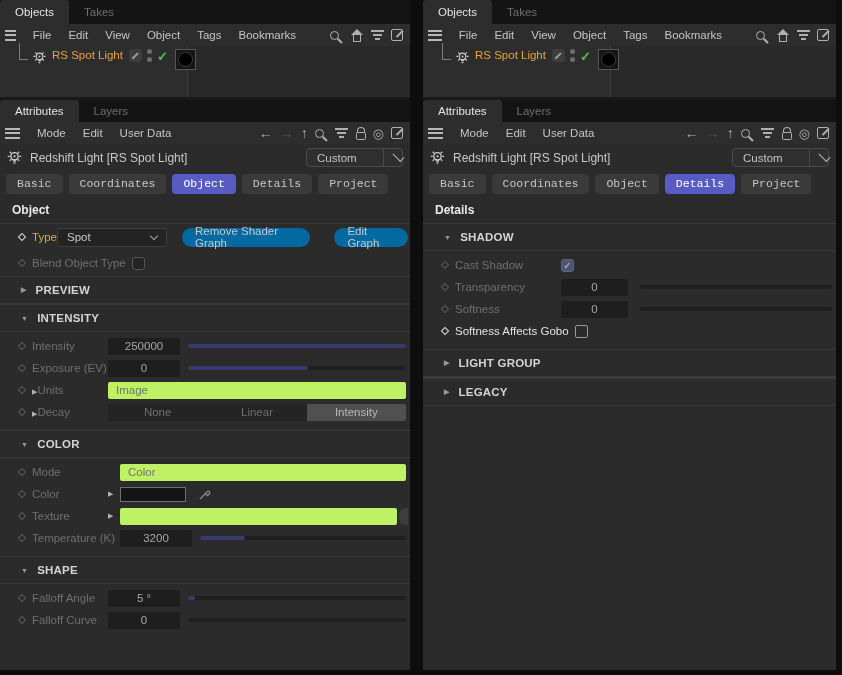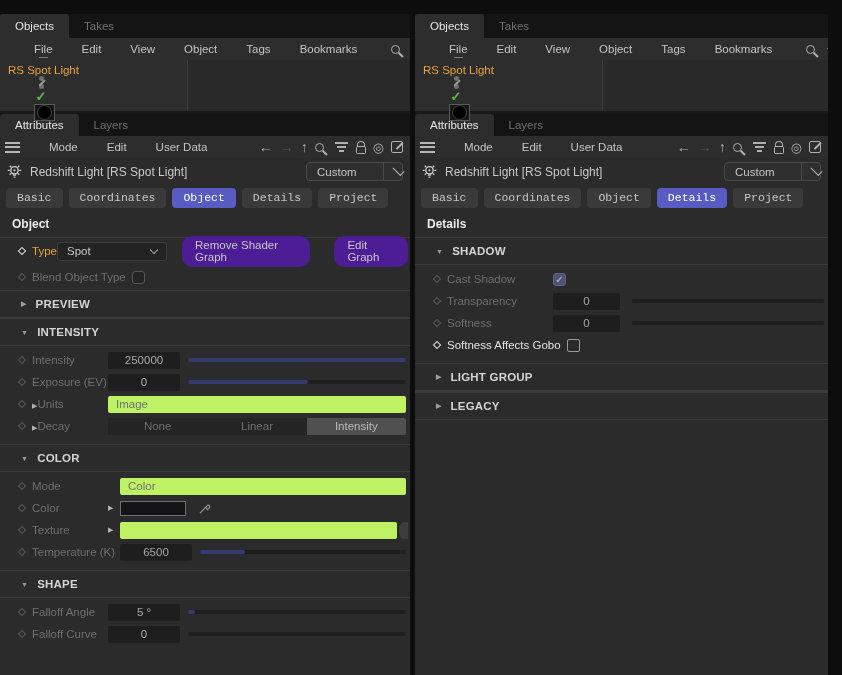--- a/index.html
+++ b/index.html
@@ -1,34 +1,34 @@
 <!DOCTYPE html>
 <html><head>
 <meta charset="utf-8">
 <style>
   * { margin:0; padding:0; box-sizing:border-box; }
   html,body { background:#0d0d0d; }
   .screen {
     width:842px; height:675px; background:#0d0d0d;
-    display:flex; gap:5px; padding:14px 6px 5px 0;
+    display:flex; gap:13px; padding:0 6px 5px 0;
     font-family:"Liberation Sans", sans-serif; font-size:11.5px; color:#c4c4c4;
     overflow:hidden;
   }
   .panel { width:410px; height:670px; background:#2b2b2b; overflow:hidden; display:flex; flex-direction:column; flex:0 0 auto; }
   .panel.right { width:413px; }
 
   
   .tabbar { height:24px; background:#141414; display:flex; align-items:stretch; flex:0 0 auto; }
   .tabbar.am { height:22px; }
   .tab { padding:0 15px; display:flex; align-items:center; color:#6f6f6f; border-radius:3px 3px 0 0; }
   .tab.active { background:#2d2d2d; color:#e4e4e4; }
 
   
   .menubar { height:22px; background:#2d2d2d; display:flex; align-items:center; padding:0 7px 0 5px; gap:17px; flex:0 0 auto; }
-  .mitem { color:#c4c4c4;margin-left:12px; }
+  .mitem { color:#c4c4c4; }
   .spacer { flex:1; }
   .iconrow { display:flex; align-items:center; gap:7px; }
 
   
   .i-menu { width:15px; height:11px; border-top:2px solid #b8b8b8; border-bottom:2px solid #b8b8b8; position:relative; display:inline-block; }
   .i-menu::after { content:''; position:absolute; left:0; right:0; top:2.5px; height:2px; background:#b8b8b8; }
   .i-search { width:9px; height:9px; border:1.6px solid #b0b0b0; border-radius:50%; position:relative; display:inline-block; margin-right:4px; }
   .i-search::after { content:''; position:absolute; width:6px; height:1.6px; background:#b0b0b0; transform:rotate(45deg); right:-5px; bottom:-3px; }
   .i-home { width:13px; height:13px; position:relative; display:inline-block; }
   .i-home::before { content:''; position:absolute; left:1px; top:0; border-left:6px solid transparent; border-right:6px solid transparent; border-bottom:6px solid #b0b0b0; }
@@ -41,21 +41,21 @@
   .i-arrow { font-size:14px; color:#b0b0b0; line-height:1; }
   .i-arrow.dim { color:#555; }
   .i-lock { width:10px; height:8px; border:1.6px solid #b0b0b0; border-radius:1.5px; position:relative; display:inline-block; margin-top:6px; }
   .i-lock::before { content:''; position:absolute; width:6px; height:5px; border:1.6px solid #b0b0b0; border-bottom:none; border-radius:4px 4px 0 0; top:-6px; left:0.2px; }
   .i-record { font-size:13px; color:#b0b0b0; line-height:1; }
 
   
   .om-body { height:51px; background:#2d2d2d; position:relative; flex:0 0 auto; }
   .om-shade { position:absolute; left:188px; top:0; bottom:0; right:0; background:#292929; }
   .om-coldiv { position:absolute; left:187px; top:0; bottom:0; width:1px; background:#3e3e3e; }
-  .om-row { position:absolute; left:4px; top:3px; height:22px; display:flex; align-items:center;flex-direction:column; }
+  .om-row { position:absolute; left:17px; top:3px; height:22px; display:flex; align-items:flex-start; }
   .tree { width:9px; height:17px; border-left:1px solid #7c7c7c; border-bottom:1px solid #7c7c7c; margin:-6px 3px 6px 2px; }
   .objname { color:#e8a33d; margin:0 6px 0 4px; }
   .i-editsq { width:13px; height:13px; background:#3d3d3d; border-radius:3px; position:relative; display:inline-block; margin-right:5px; }
   .i-editsq::after { content:''; position:absolute; left:2.5px; top:5.5px; width:8px; height:1.6px; background:#9c9c9c; transform:rotate(-45deg); }
   .i-dots { display:inline-flex; flex-direction:column; gap:3px; margin-right:5px; }
   .i-dots i { width:5px; height:5px; border-radius:50%; background:#6f6f6f; }
   .i-check { color:#54c04a; font-weight:bold; font-size:13px; margin-right:7px; }
   .thumb { width:21px; height:21px; background:#161616; border:1px solid #585858; display:flex; align-items:center; justify-content:center; }
   .thumb i { width:15px; height:15px; border-radius:50%; background:#000; border:1px solid #3a3a3a; }
   .om-sep { height:3px; background:#191919; flex:0 0 auto; }
@@ -99,21 +99,21 @@
   .slider { flex:1; height:4px; background:#1f1f1f; border-radius:2px; margin:0 2px 0 8px; position:relative; }
   .fill { position:absolute; left:0; top:0; height:100%; background:#353b6c; border-radius:2px; }
   .fill.bright { background:#5a63ab; }
   .knob { position:absolute; right:-4px; top:50%; transform:translateY(-50%); width:7px; height:13px; background:#bdbdbd; border:1px solid #7e7e7e; border-radius:2px; }
   .flatfield { flex:1; height:17px; background:#bef264; border-radius:2px; display:flex; align-items:center; padding-left:8px; color:#717171; margin-right:2px; }
   .seg { flex:1; display:flex; height:17px; background:#242424; border-radius:2px; overflow:hidden; margin-right:2px; }
   .seg div { flex:1; display:flex; align-items:center; justify-content:center; color:#6f6f6f; }
   .seg div.sel { background:#505050; color:#b9b9b9; }
   .dd { width:110px; flex:0 0 110px; height:19px; background:#232323; border:1px solid #3e3e3e; border-radius:3px; display:flex; align-items:center; padding:0 9px; color:#c8c8c8; }
   .dd .chev { margin-left:auto; border-color:#a8a8a8; }
-  .btn { height:31px; padding:0 13px; border-radius:10px; background:#4c1d95; color:#c8c8c8; display:flex; align-items:center; }
+  .btn { height:19px; padding:0 13px; border-radius:10px; background:#0369a1; color:#c8c8c8; display:flex; align-items:center; }
   .cb { width:13px; height:13px; border-radius:3px; background:#242424; border:1px solid #565656; display:flex; align-items:center; justify-content:center; }
   .cb.checked { background:#4e546f; border-color:#5e6488; color:#9aa2cc; font-size:10px; font-weight:bold; }
   .cb.bright { background:transparent; border:1.6px solid #9a9a9a; border-radius:2px; }
   .swatch { width:66px; flex:0 0 66px; height:15px; background:#141416; border:1px solid #6f6f6f; }
   .i-dropper { width:14px; height:14px; margin-left:12px; display:inline-block; }
   .browse { width:9px; height:17px; background:#3d3d3d; border-radius:6px 0 0 6px; margin-left:2px; flex:0 0 9px; }
   .typebtns { display:flex; align-items:center; }
   .rowtall { height:26px; }
 </style>
 </head>
@@ -345,21 +345,21 @@
           <span class="lbl">Texture</span>
           <span class="subtri">▶</span>
           <span class="flatfield" style="margin-right:0"></span>
           <span class="browse"></span>
         </div>
         <div class="row dim">
           <span class="dia">
               <span class="diamond"></span>
             </span>
           <span class="lbl w88">Temperature (K)</span>
-          <span class="vfield">6500</span>
+          <span class="vfield">3200</span>
           <span class="slider">
               <span class="fill" style="width: 22%;"></span>
             </span>
         </div>
       </div>
 
       <div class="hdiv"></div>
       <div class="grouphead">
         <span class="tri">▼</span>
         <span>SHAPE</span>

